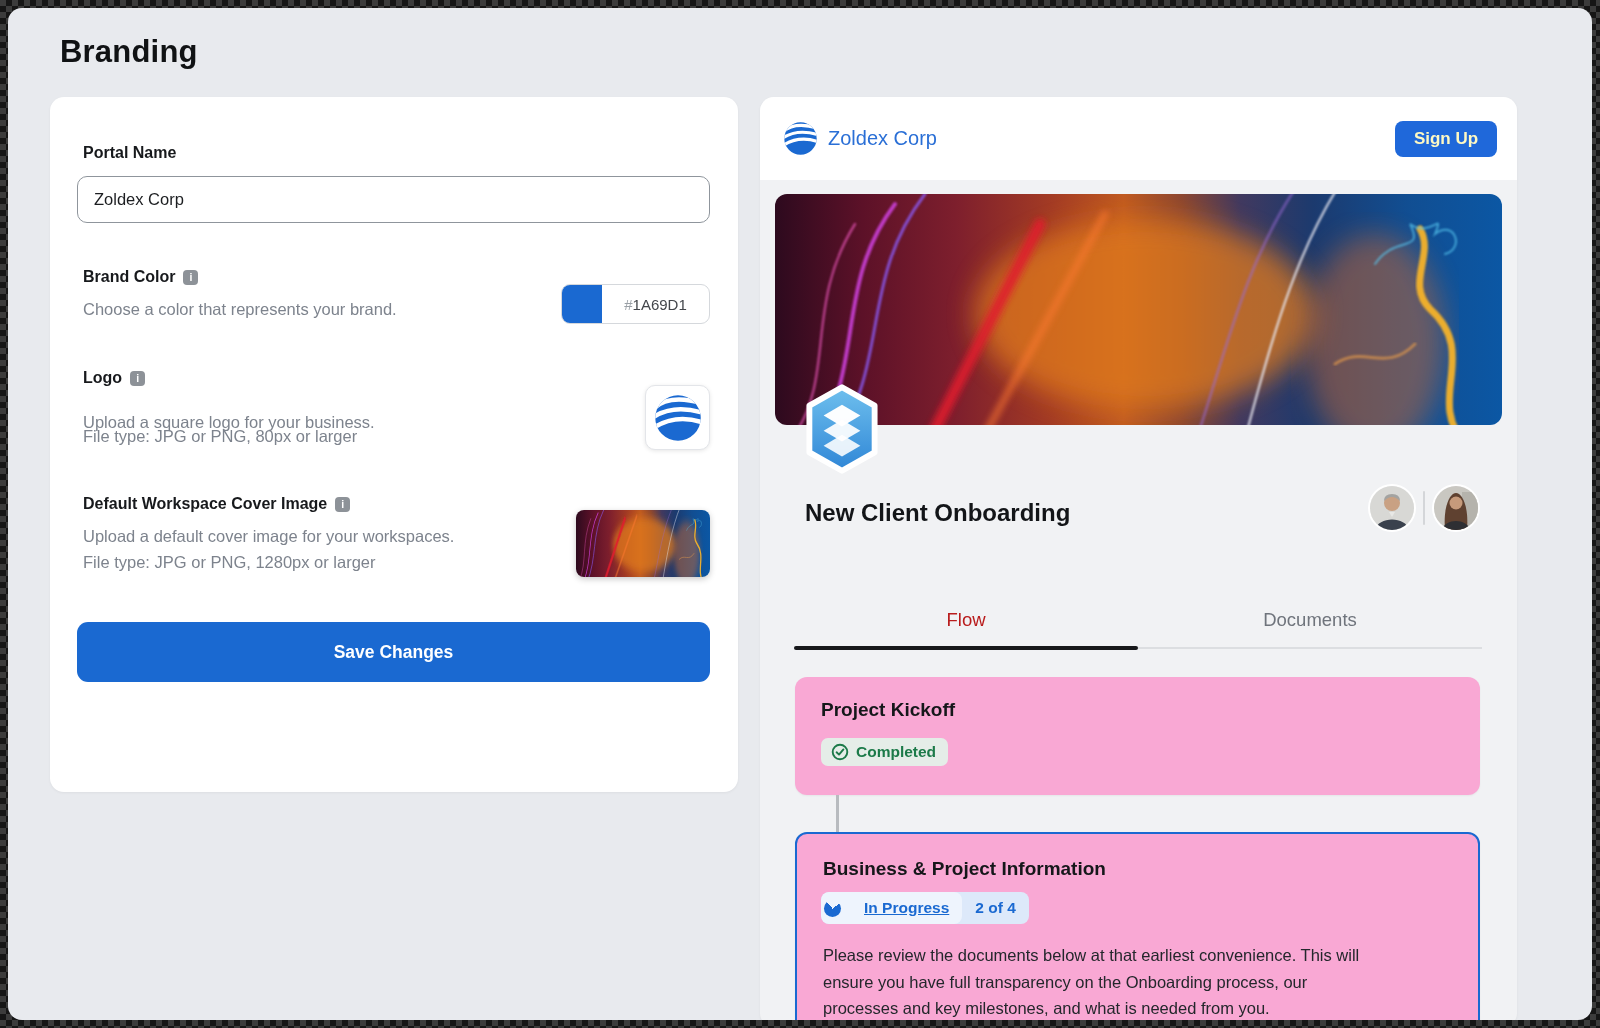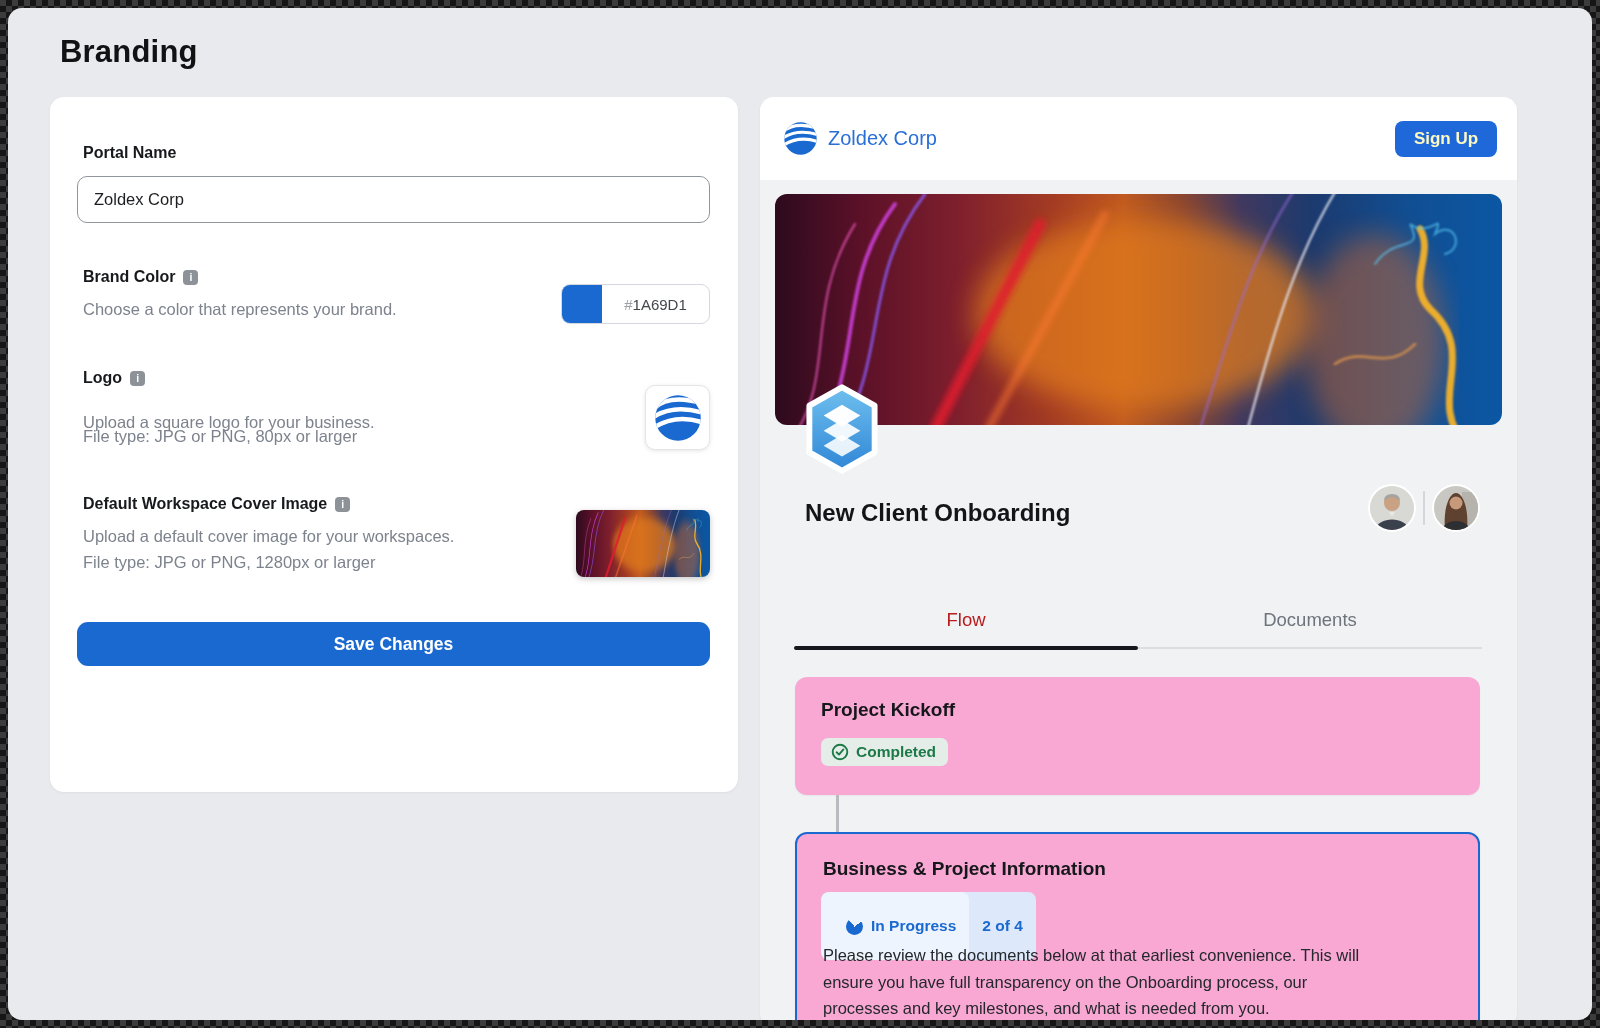--- a/index.html
+++ b/index.html
@@ -46,21 +46,21 @@
     background:#fff; border:1px solid #e3e5e9; border-radius:10px;
     box-shadow:0 1px 4px rgba(0,0,0,.10);
     display:flex; align-items:center; justify-content:center; cursor:pointer;
   }
   .cover-thumb {
     left:526px; top:413px; width:134px; height:67px;
     border-radius:8px; overflow:hidden; box-shadow:0 2px 6px rgba(0,0,0,.22); cursor:pointer;
   }
   .cover-thumb svg, .cover-hero svg { display:block; width:100%; height:100%; }
   .btn {
-    left:27px; width:633px; height:44px; border:none; border-radius:11px;
+    left:27px; width:633px; height:60px; border:none; border-radius:11px;
     font-family:"Liberation Sans",sans-serif; font-size:17.5px; font-weight:700; cursor:pointer;
   }
   .btn-save { top:525px; background:#1A69D1; color:#fff; }
   .btn-reset { top:593px; background:#f0f1f3; color:#c13337; }
 
   
   .preview-card {
     left:752px; top:89px; width:757px; height:930px;
     background:#f1f2f4; border-radius:14px; overflow:hidden;
     box-shadow:0 1px 3px rgba(0,0,0,.05);
@@ -106,24 +106,24 @@
   .connector { left:76px; top:698px; width:3px; height:38px; background:#b8bbbf; }
   .step-active {
     top:735px; height:280px; border:2px solid #1A69D1; cursor:pointer;
   }
   .badge-progress-group {
     position:absolute; left:24px; top:58px; display:inline-flex; align-items:stretch;
     background:#dde9fa; border-radius:8px; overflow:hidden;
     font-size:15.5px; font-weight:600; color:#1a69d1;
   }
   .badge-progress {
-    display:inline-flex; align-items:center; gap:8px; background:#eef4fd;
-    padding:7px 13px 7px 25px; border-radius:8px;
-  }
-  .badge-count { display:inline-flex; align-items:center; padding:25px 13px; }
+    display:inline-flex; align-items:center; gap:23px; background:#eef4fd;
+    padding:7px 13px 7px 3px; border-radius:8px;text-decoration:underline;
+  }
+  .badge-count { display:inline-flex; align-items:center; padding:7px 13px; }
   .progress-pie {
     width:17px; height:17px; border-radius:50%;
     background:conic-gradient(from -40deg, #eef4fd 0 95deg, #1a69d1 95deg 360deg);
   }
   .step-desc { position:absolute; left:26px; top:108px; width:640px; font-size:16.5px; color:#24272c; line-height:26.5px; }
 </style>
 </head>
 <body>
 
 <div class="page">

